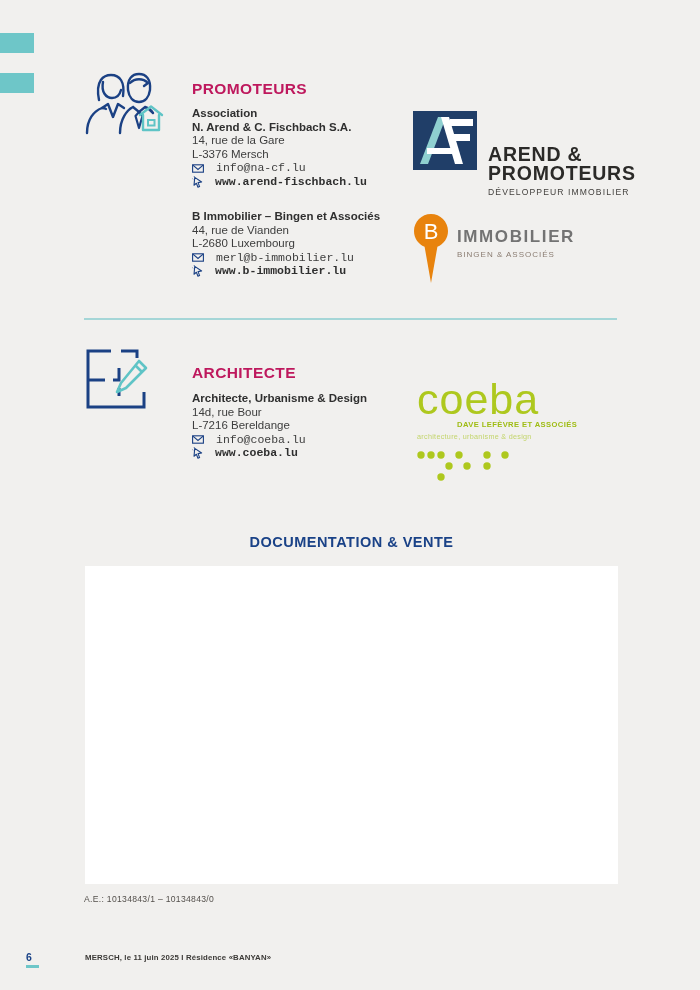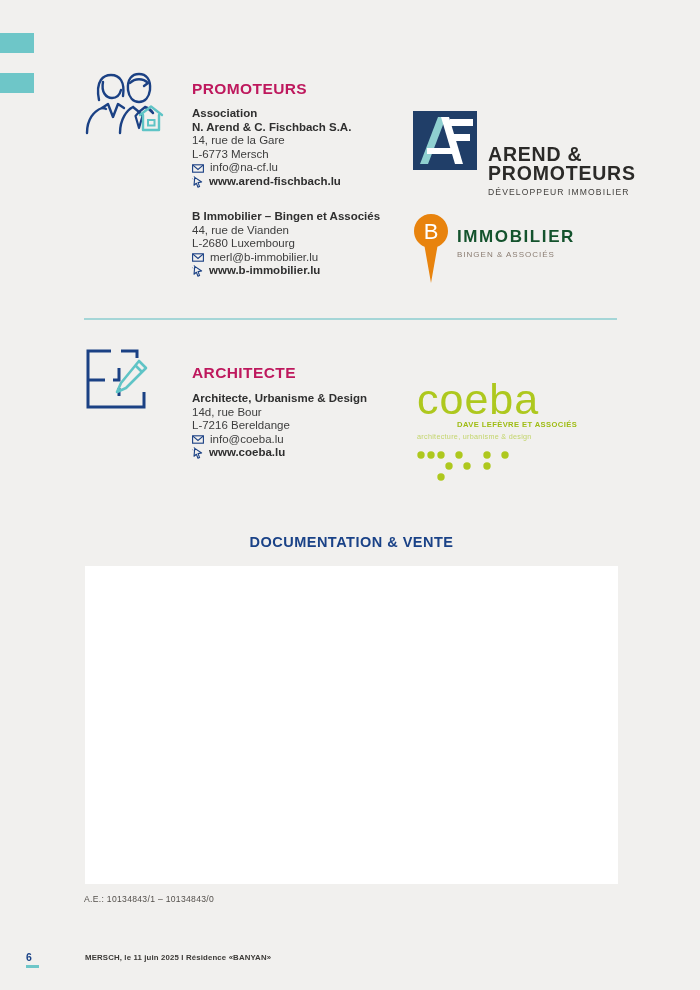--- a/index.html
+++ b/index.html
@@ -20,29 +20,29 @@
 
   
   .section-heading {
     color:#be185d; font-weight:bold; font-size:15.5px; letter-spacing:.4px;
   }
 
   
   .contact-block { width:240px; }
   .c-line { font-size:11.5px; line-height:13.6px; color:#3d3d3d; white-space:nowrap; }
   .c-line.bold { font-weight:bold; color:#2f2f2f; }
-  .icon-line { display:flex; align-items:center; gap:6px; }
+  .icon-line { display:flex; align-items:center; gap:12px;font-family:Liberation Mono, monospace; }
   .icon-line svg { flex:0 0 auto; }
 
   
   .af-text-line { font-size:19.5px; line-height:18.5px; font-weight:bold; color:#2b2a28; letter-spacing:.8px; }
   .af-tagline { font-size:8.6px; letter-spacing:1.1px; color:#413f3c; margin-top:5px; }
 
   
-  .b-name { font-size:17px; font-weight:bold; color:#14532d; letter-spacing:1.6px; }
+  .b-name { font-size:17px; font-weight:bold; color:#737373; letter-spacing:1.6px; }
   .b-tagline { font-size:8px; color:#8a7c71; letter-spacing:1px; margin-top:3px; }
 
   
   .divider { left:84px; top:318px; width:533px; height:2px; background:#a5d6d7; }
 
   
   .coeba-name { font-size:43px; line-height:30px; color:#aec81e; letter-spacing:1px; }
   .coeba-sub { font-size:7.6px; font-weight:bold; color:#9fbc13; letter-spacing:.4px; margin-top:6px;margin-left:40px; }
   .coeba-tagline { font-size:7.2px; color:#c3d56b; letter-spacing:.3px; margin-top:3px; }
   .coeba-dots { margin-top:8px; }
@@ -82,21 +82,21 @@
     <rect x="64" y="50" width="6.5" height="5.5" stroke="#5fc4c6" stroke-width="2"></rect>
   </svg>
 </div>
 
 <div class="abs section-heading" style="left:192px;top:80px;">PROMOTEURS</div>
 
 <div class="abs contact-block" style="left:192px;top:107px;">
   <div class="c-line bold">Association</div>
   <div class="c-line bold">N. Arend &amp; C. Fischbach S.A.</div>
   <div class="c-line">14, rue de la Gare</div>
-  <div class="c-line">L-6773 Mersch</div>
+  <div class="c-line">L-3376 Mersch</div>
   <div class="c-line icon-line">
     <svg width="12" height="9" viewBox="0 0 14 10">
         <rect x="0.7" y="0.7" width="12.6" height="8.6" fill="none" stroke="#1b4184" stroke-width="1.3"></rect>
         <path d="M1 1 L7 6.2 L13 1" fill="none" stroke="#1b4184" stroke-width="1.3"></path>
       </svg>
     <span>info@na-cf.lu</span>
   </div>
   <div class="c-line icon-line bold">
     <svg width="11" height="12" viewBox="0 0 12 13">
         <path d="M3 1.5 L10.5 6.5 L6.6 7.2 L8.3 11.5 L6.5 12.2 L4.8 7.9 L2.2 10 Z" fill="none" stroke="#1b4184" stroke-width="1.2" stroke-linejoin="round"></path>

